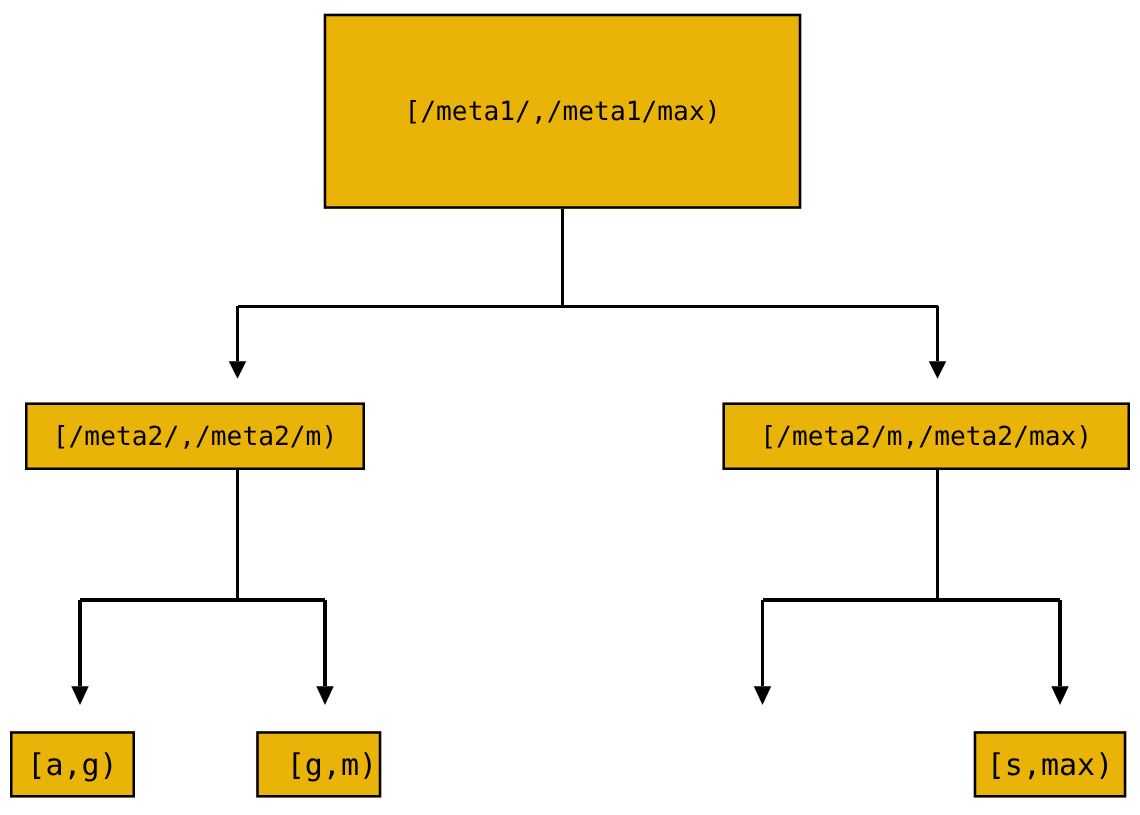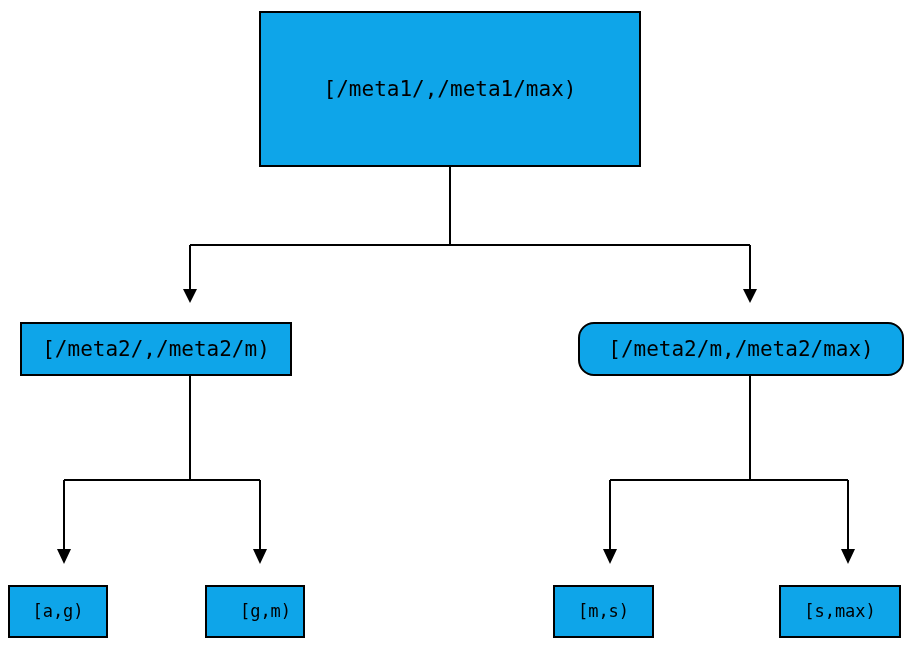--- a/index.html
+++ b/index.html
@@ -24,21 +24,21 @@
     left: 0;
     top: 0;
     width: 912px;
     height: 652px;
     pointer-events: none;
   }
   .node-box {
     position: absolute;
     box-sizing: border-box;
     border: 2px solid #000000;
-    background: #0ea5e9;
+    background: #eab308;
     display: flex;
     align-items: center;
     justify-content: center;
     color: #000000;
     white-space: pre;
     letter-spacing: 0px;
   }
   .node-label {
     display: block;
     line-height: 1;
@@ -57,30 +57,29 @@
     left: 20px;
     top: 322px;
     width: 272px;
     height: 54px;
   }
   #node-meta2-high {
     left: 578px;
     top: 322px;
     width: 326px;
     height: 54px;
-    border-radius: 16px;
   }
   #node-meta2-low .node-label,
   #node-meta2-high .node-label { font-size: 21px; }
   
   .leaf-box {
     top: 585px;
     height: 53px;
   }
-  .leaf-box .node-label { font-size: 17px; }
+  .leaf-box .node-label { font-size: 24px; }
   #node-leaf-ag   { left: 8px;   width: 100px; }
   #node-leaf-gm   { left: 205px; width: 100px; padding-left: 21px; }
   #node-leaf-ms   { left: 553px; width: 101px; }
   #node-leaf-smax { left: 779px; width: 122px; }
 </style>
 </head>
 <body>
 
 <div id="diagram-canvas">
 
@@ -130,21 +129,18 @@
   </div>
 
   <div class="node-box leaf-box" id="node-leaf-ag">
     <span class="node-label">[a,g)</span>
   </div>
 
   <div class="node-box leaf-box" id="node-leaf-gm">
     <span class="node-label">[g,m)</span>
   </div>
 
-  <div class="node-box leaf-box" id="node-leaf-ms">
-    <span class="node-label">[m,s)</span>
-  </div>
 
   <div class="node-box leaf-box" id="node-leaf-smax">
     <span class="node-label">[s,max)</span>
   </div>
 
 </div>
 
 </body></html>

